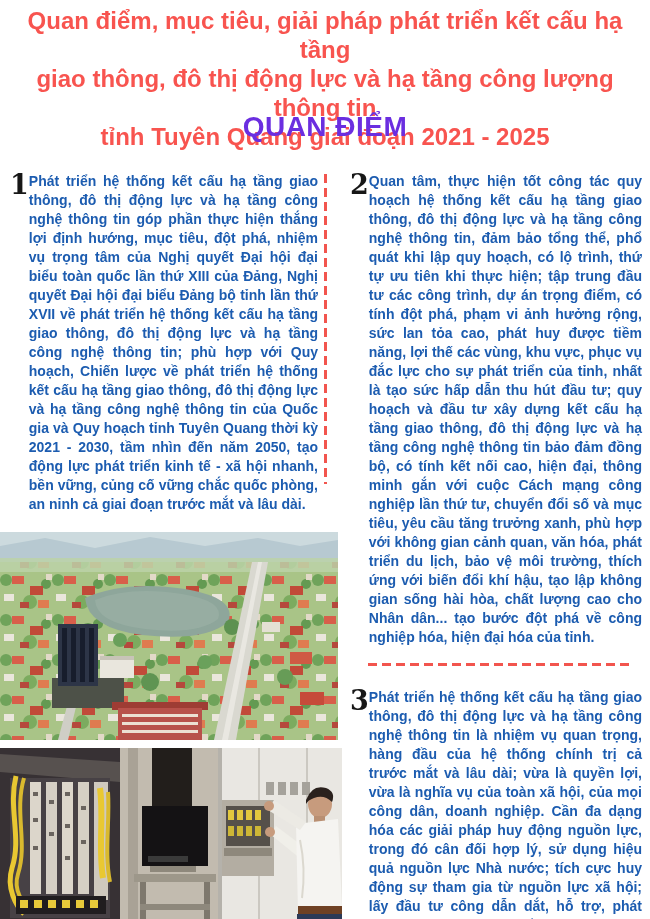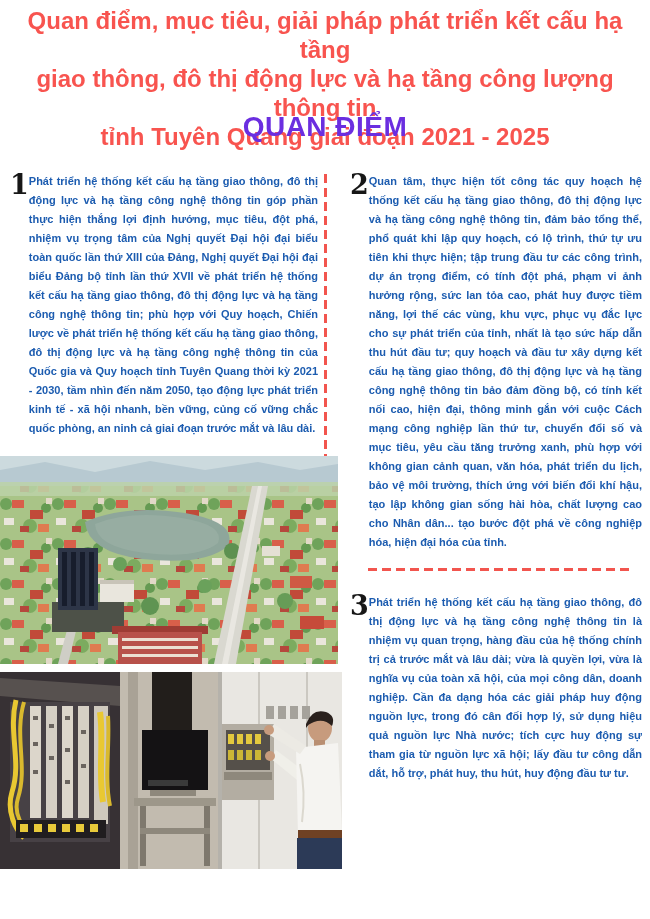--- a/index.html
+++ b/index.html
@@ -42,21 +42,21 @@
     flex:0 0 28px;
     padding-left:10px;
     font-family:"DejaVu Serif","Liberation Serif",serif;
     font-weight:700;
     font-size:27px;line-height:26px;
     color:var(--number-black);
   }
   .point .ptext{
     flex:1 1 auto;
     color:var(--body-blue);
-    font-size:11px;line-height:19px;font-weight:700;
+    font-size:14px;line-height:19px;font-weight:700;
     text-align:justify;
   }
   #col-left .point .ptext{padding-right:20px;}
   
   #column-divider{
     position:absolute;left:324px;top:174px;width:3px;height:310px;
     background:repeating-linear-gradient(180deg,
       var(--divider-red) 0 9px, transparent 9px 14px);
   }
   #separator-dashed{

